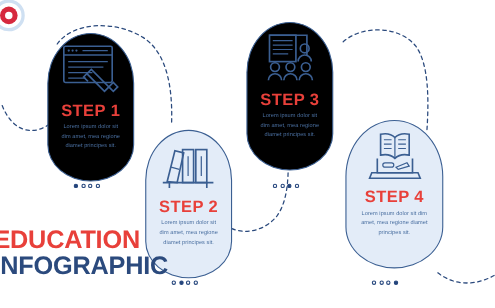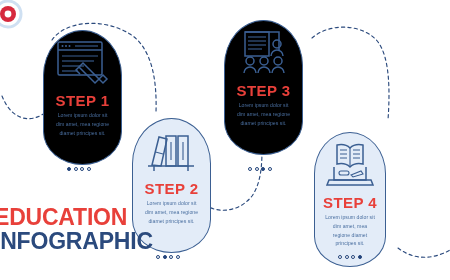--- a/index.html
+++ b/index.html
@@ -178,21 +178,21 @@
       <div class="step-title">STEP 3</div>
       <div class="step-desc">Lorem ipsum dolor sit dim amet, mea regione diamet principes sit.</div>
     </div>
     <div class="dots" style="left:248px; top:167px;">
       <span class="dot"></span>
       <span class="dot"></span>
       <span class="dot on"></span>
       <span class="dot"></span>
     </div>
 
-    <div class="card tall fill" style="left:314px; top:132px; width:72px; height:135px;">
+    <div class="card tall fill" style="left:314px; top:109px; width:89px; height:135px;">
       <div class="card-icon" style="height:62px;">
         <svg width="58" height="52" viewBox="0 0 58 52" fill="none" stroke="#3b5f92" stroke-width="1.5">
           <path d="M29,10 C26,7 21,6 16,7 L16,26 C21,25 26,26 29,29 C32,26 37,25 42,26 L42,7 C37,6 32,7 29,10 Z"></path>
           <line x1="29" y1="10" x2="29" y2="29" stroke-width="1.1"></line>
           <line x1="19" y1="12" x2="26" y2="12" stroke-width="1"></line>
           <line x1="19" y1="16" x2="26" y2="16" stroke-width="1"></line>
           <line x1="19" y1="20" x2="26" y2="20" stroke-width="1"></line>
           <line x1="32" y1="12" x2="39" y2="12" stroke-width="1"></line>
           <line x1="32" y1="16" x2="39" y2="16" stroke-width="1"></line>
           <line x1="32" y1="20" x2="39" y2="20" stroke-width="1"></line>

